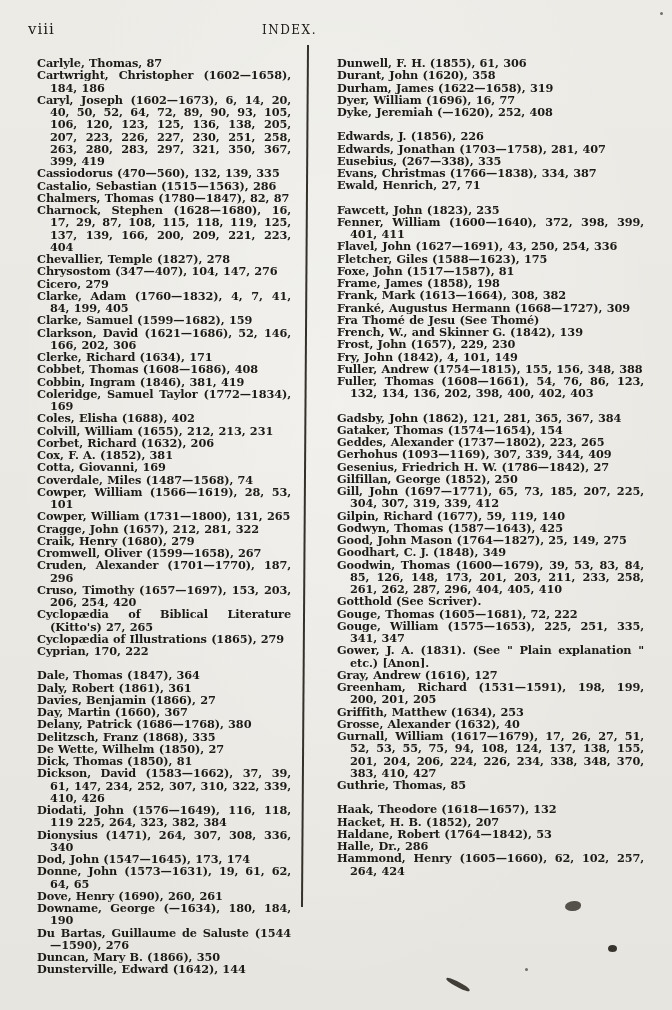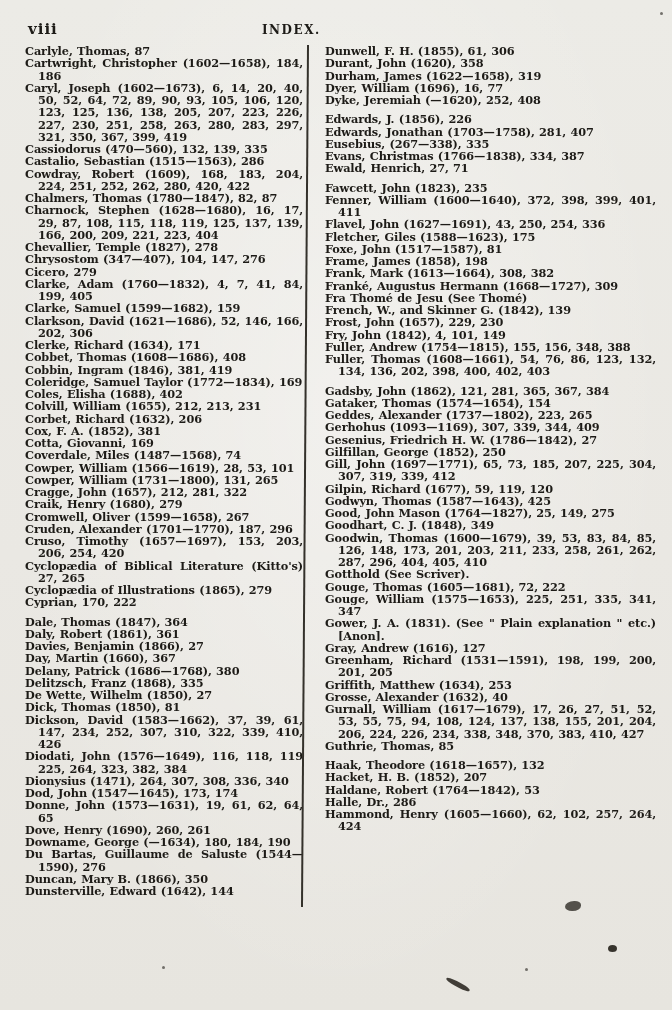--- a/index.html
+++ b/index.html
@@ -13,42 +13,42 @@
     position: relative;
     width: 672px; height: 1010px;
     background:
       radial-gradient(ellipse at 50% 40%, rgba(255,255,255,0.35), rgba(0,0,0,0) 70%),
       linear-gradient(180deg, #ecebe6 0%, #eae8e3 55%, #e7e5df 100%);
     color: #1d1b17;
   }
   .header { position: absolute; top: 20px; left: 0; width: 100%; height: 20px; }
   .folio {
     position: absolute; left: 28px; top: 0;
-    font-size: 15px; font-weight: bold; letter-spacing: 1px;
+    font-size: 15px; font-weight: normal; letter-spacing: 1px;
   }
   .running-title {
     position: absolute; left: 262px; top: 3px;
-    font-size: 12px; font-weight: bold; letter-spacing: 1.5px;
+    font-size: 12px; font-weight: normal; letter-spacing: 1.5px;
   }
   .body {
     position: absolute; top: 45px; left: 25px; right: 16px; bottom: 0;
     display: flex; align-items: flex-start;
   }
   .column { font-size: 11.3px; font-weight: bold; line-height: 12.25px; }
   .col-left  { width: 278px; }
   .divider {
     width: 2px; height: 862px;
     margin-left: 1px; margin-right: 19px;
     background: linear-gradient(180deg,
       #2a2archive0 0%, #35322c 100%);
     background: #34312b;
     transform: rotate(0.4deg);
   }
   .col-right { flex: 1; }
-  .group { margin: 0; }
+  .group { margin: 12px; }
   .group + .group { margin-top: 7px; }
   .entry {
     margin: 0;
     padding-left: 13px; text-indent: -13px;
     text-align: justify;
     word-spacing: 0.5px; letter-spacing: -0.1px;
   }
   .speck { position: absolute; background: #23201a; border-radius: 50%; }
   .speck-smudge {
     width: 16px; height: 10px; border-radius: 60% 40% 55% 45%;
@@ -72,21 +72,20 @@
   </div>
 
   <div class="body">
     <div class="column col-left">
         <div class="group">
           <p class="entry">Carlyle, Thomas, 87</p>
           <p class="entry">Cartwright, Christopher (1602—1658), 184, 186</p>
           <p class="entry">Caryl, Joseph (1602—1673), 6, 14, 20, 40, 50, 52, 64, 72, 89, 90, 93, 105, 106, 120, 123, 125, 136, 138, 205, 207, 223, 226, 227, 230, 251, 258, 263, 280, 283, 297, 321, 350, 367, 399, 419</p>
           <p class="entry">Cassiodorus (470—560), 132, 139, 335</p>
           <p class="entry">Castalio, Sebastian (1515—1563), 286</p>
-          <p class="entry">Cowdray, Robert (1609), 168, 183, 204, 224, 251, 252, 262, 280, 420, 422</p>
           <p class="entry">Chalmers, Thomas (1780—1847), 82, 87</p>
           <p class="entry">Charnock, Stephen (1628—1680), 16, 17, 29, 87, 108, 115, 118, 119, 125, 137, 139, 166, 200, 209, 221, 223, 404</p>
           <p class="entry">Chevallier, Temple (1827), 278</p>
           <p class="entry">Chrysostom (347—407), 104, 147, 276</p>
           <p class="entry">Cicero, 279</p>
           <p class="entry">Clarke, Adam (1760—1832), 4, 7, 41, 84, 199, 405</p>
           <p class="entry">Clarke, Samuel (1599—1682), 159</p>
           <p class="entry">Clarkson, David (1621—1686), 52, 146, 166, 202, 306</p>
           <p class="entry">Clerke, Richard (1634), 171</p>
           <p class="entry">Cobbet, Thomas (1608—1686), 408</p>
@@ -163,21 +162,21 @@
           <p class="entry">Fuller, Thomas (1608—1661), 54, 76, 86, 123, 132, 134, 136, 202, 398, 400, 402, 403</p>
         </div>
         <div class="group">
           <p class="entry">Gadsby, John (1862), 121, 281, 365, 367, 384</p>
           <p class="entry">Gataker, Thomas (1574—1654), 154</p>
           <p class="entry">Geddes, Alexander (1737—1802), 223, 265</p>
           <p class="entry">Gerhohus (1093—1169), 307, 339, 344, 409</p>
           <p class="entry">Gesenius, Friedrich H. W. (1786—1842), 27</p>
           <p class="entry">Gilfillan, George (1852), 250</p>
           <p class="entry">Gill, John (1697—1771), 65, 73, 185, 207, 225, 304, 307, 319, 339, 412</p>
-          <p class="entry">Gilpin, Richard (1677), 59, 119, 120</p>
+          <p class="entry">Gilpin, Richard (1677), 59, 119, 140</p>
           <p class="entry">Godwyn, Thomas (1587—1643), 425</p>
           <p class="entry">Good, John Mason (1764—1827), 25, 149, 275</p>
           <p class="entry">Goodhart, C. J. (1848), 349</p>
           <p class="entry">Goodwin, Thomas (1600—1679), 39, 53, 83, 84, 85, 126, 148, 173, 201, 203, 211, 233, 258, 261, 262, 287, 296, 404, 405, 410</p>
           <p class="entry">Gotthold (See Scriver).</p>
           <p class="entry">Gouge, Thomas (1605—1681), 72, 222</p>
           <p class="entry">Gouge, William (1575—1653), 225, 251, 335, 341, 347</p>
           <p class="entry">Gower, J. A. (1831).  (See " Plain explanation " etc.) [Anon].</p>
           <p class="entry">Gray, Andrew (1616), 127</p>
           <p class="entry">Greenham, Richard (1531—1591), 198, 199, 200, 201, 205</p>

